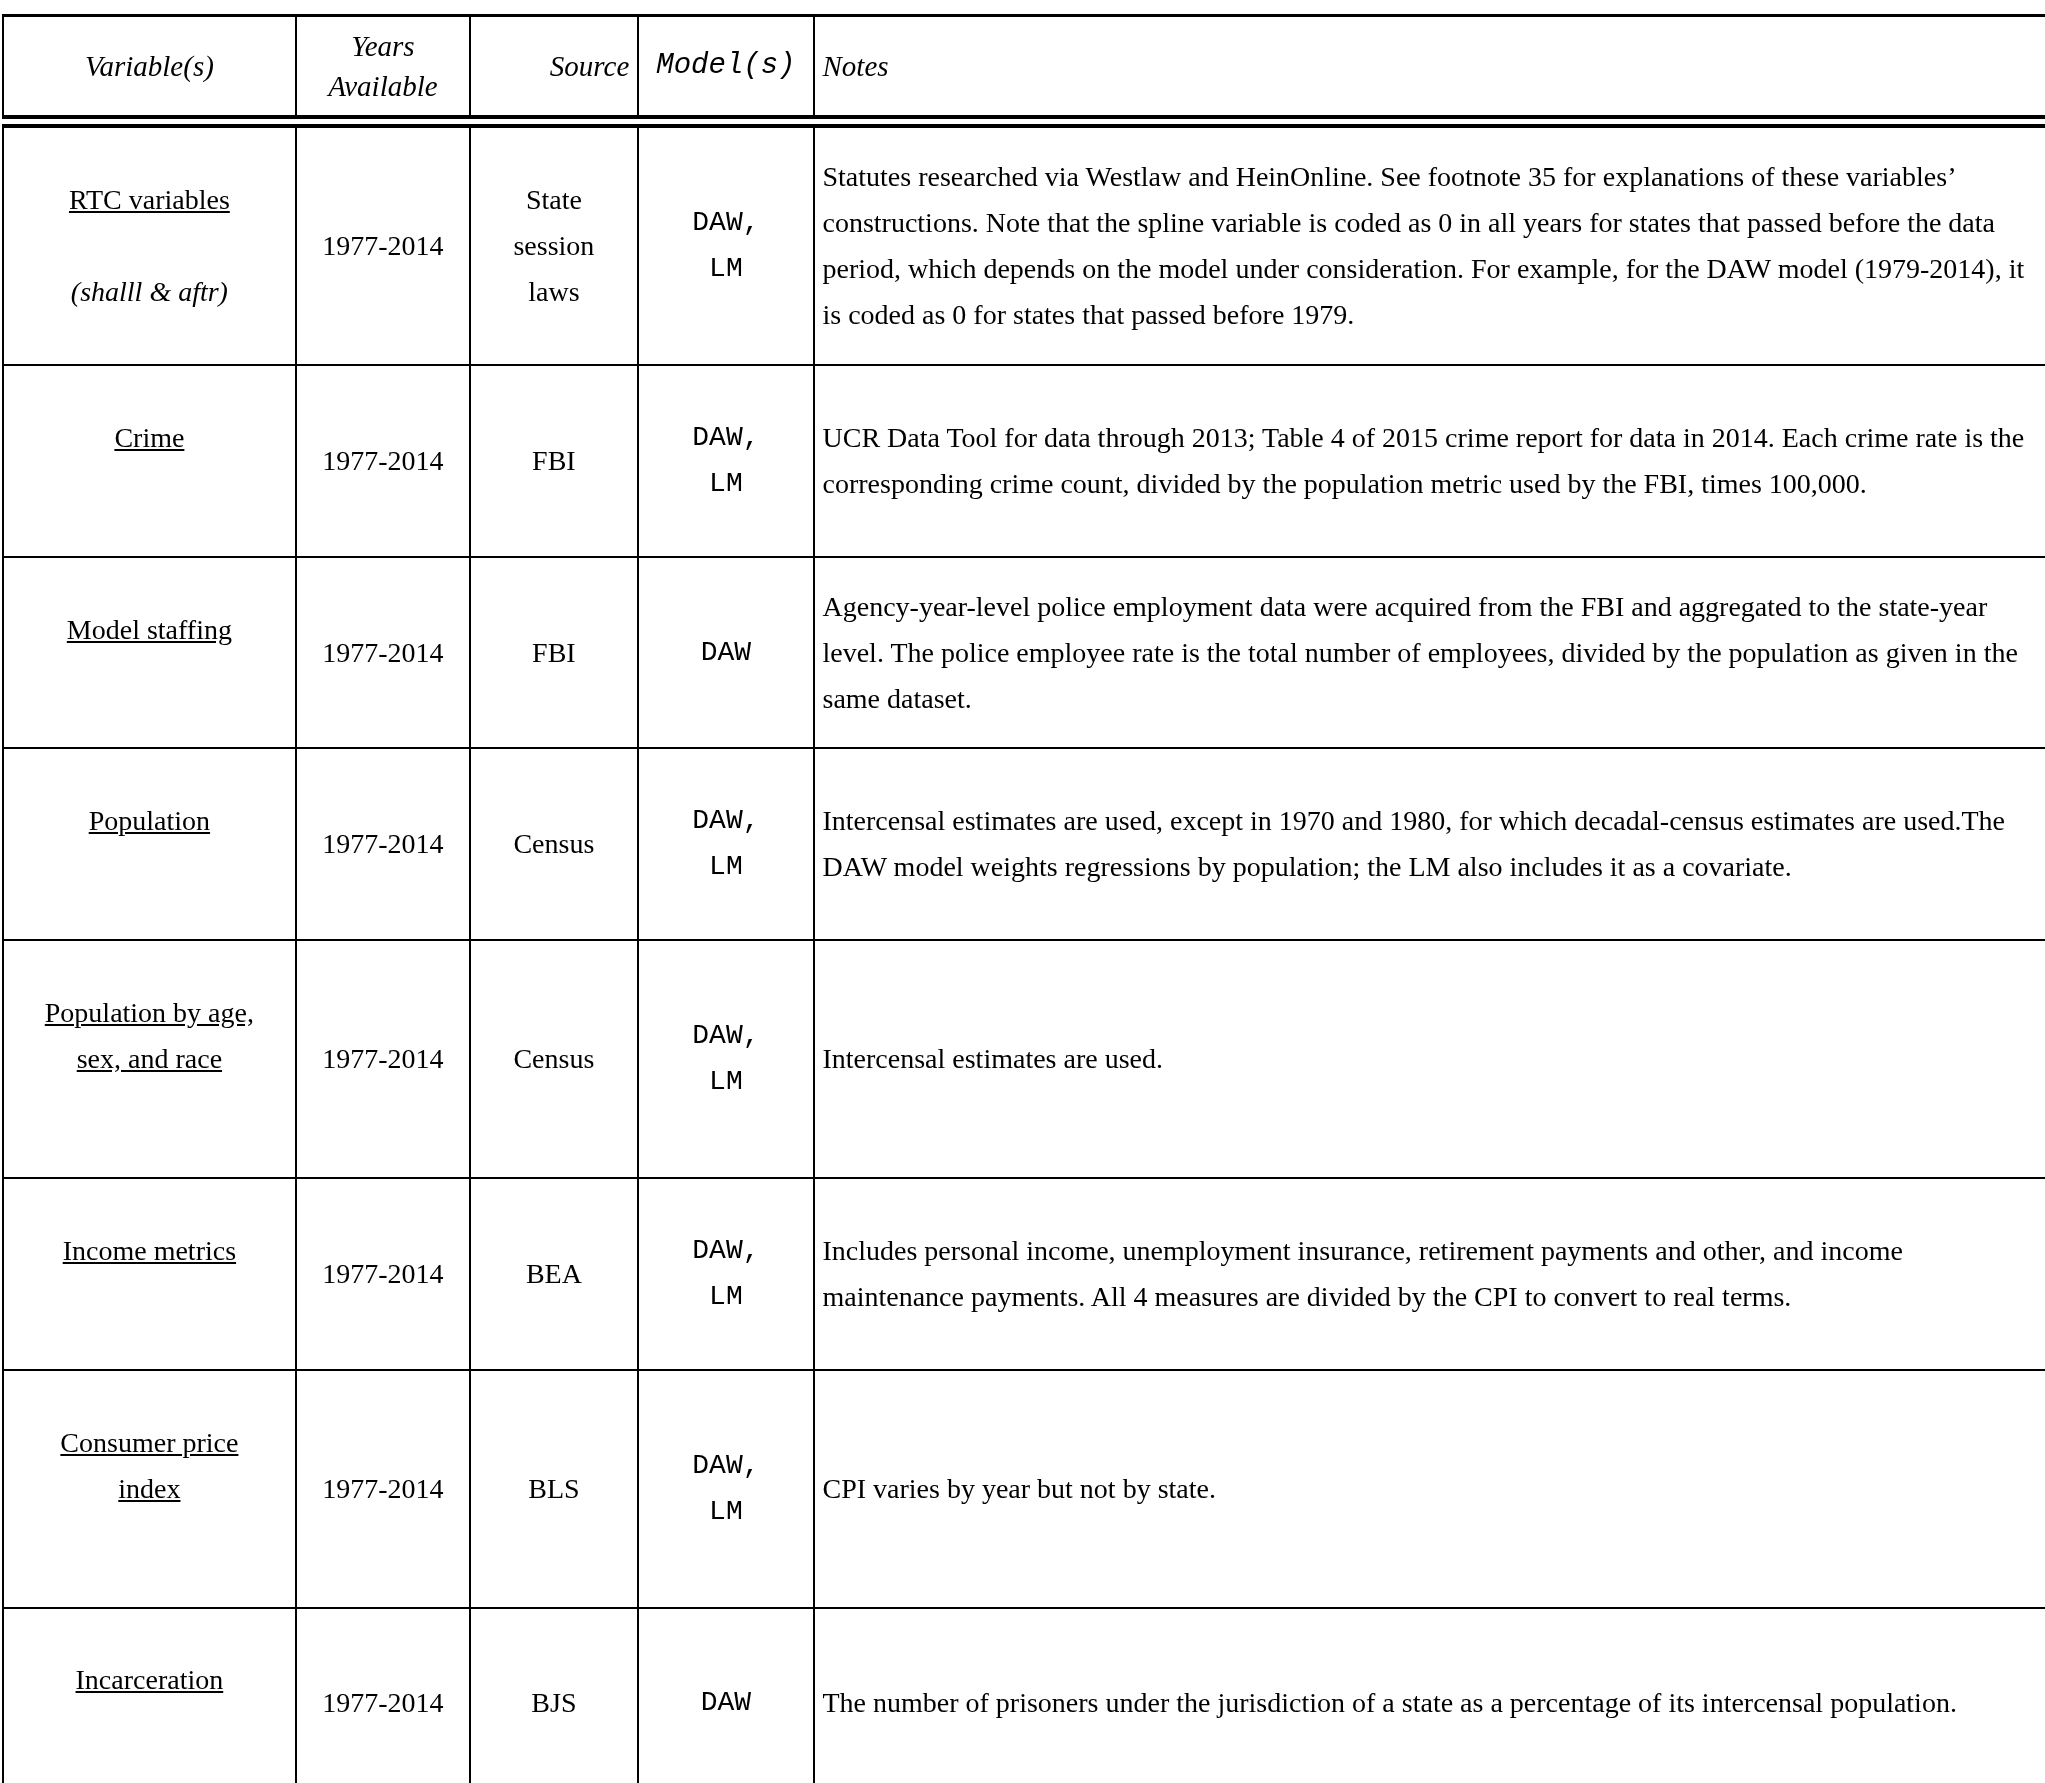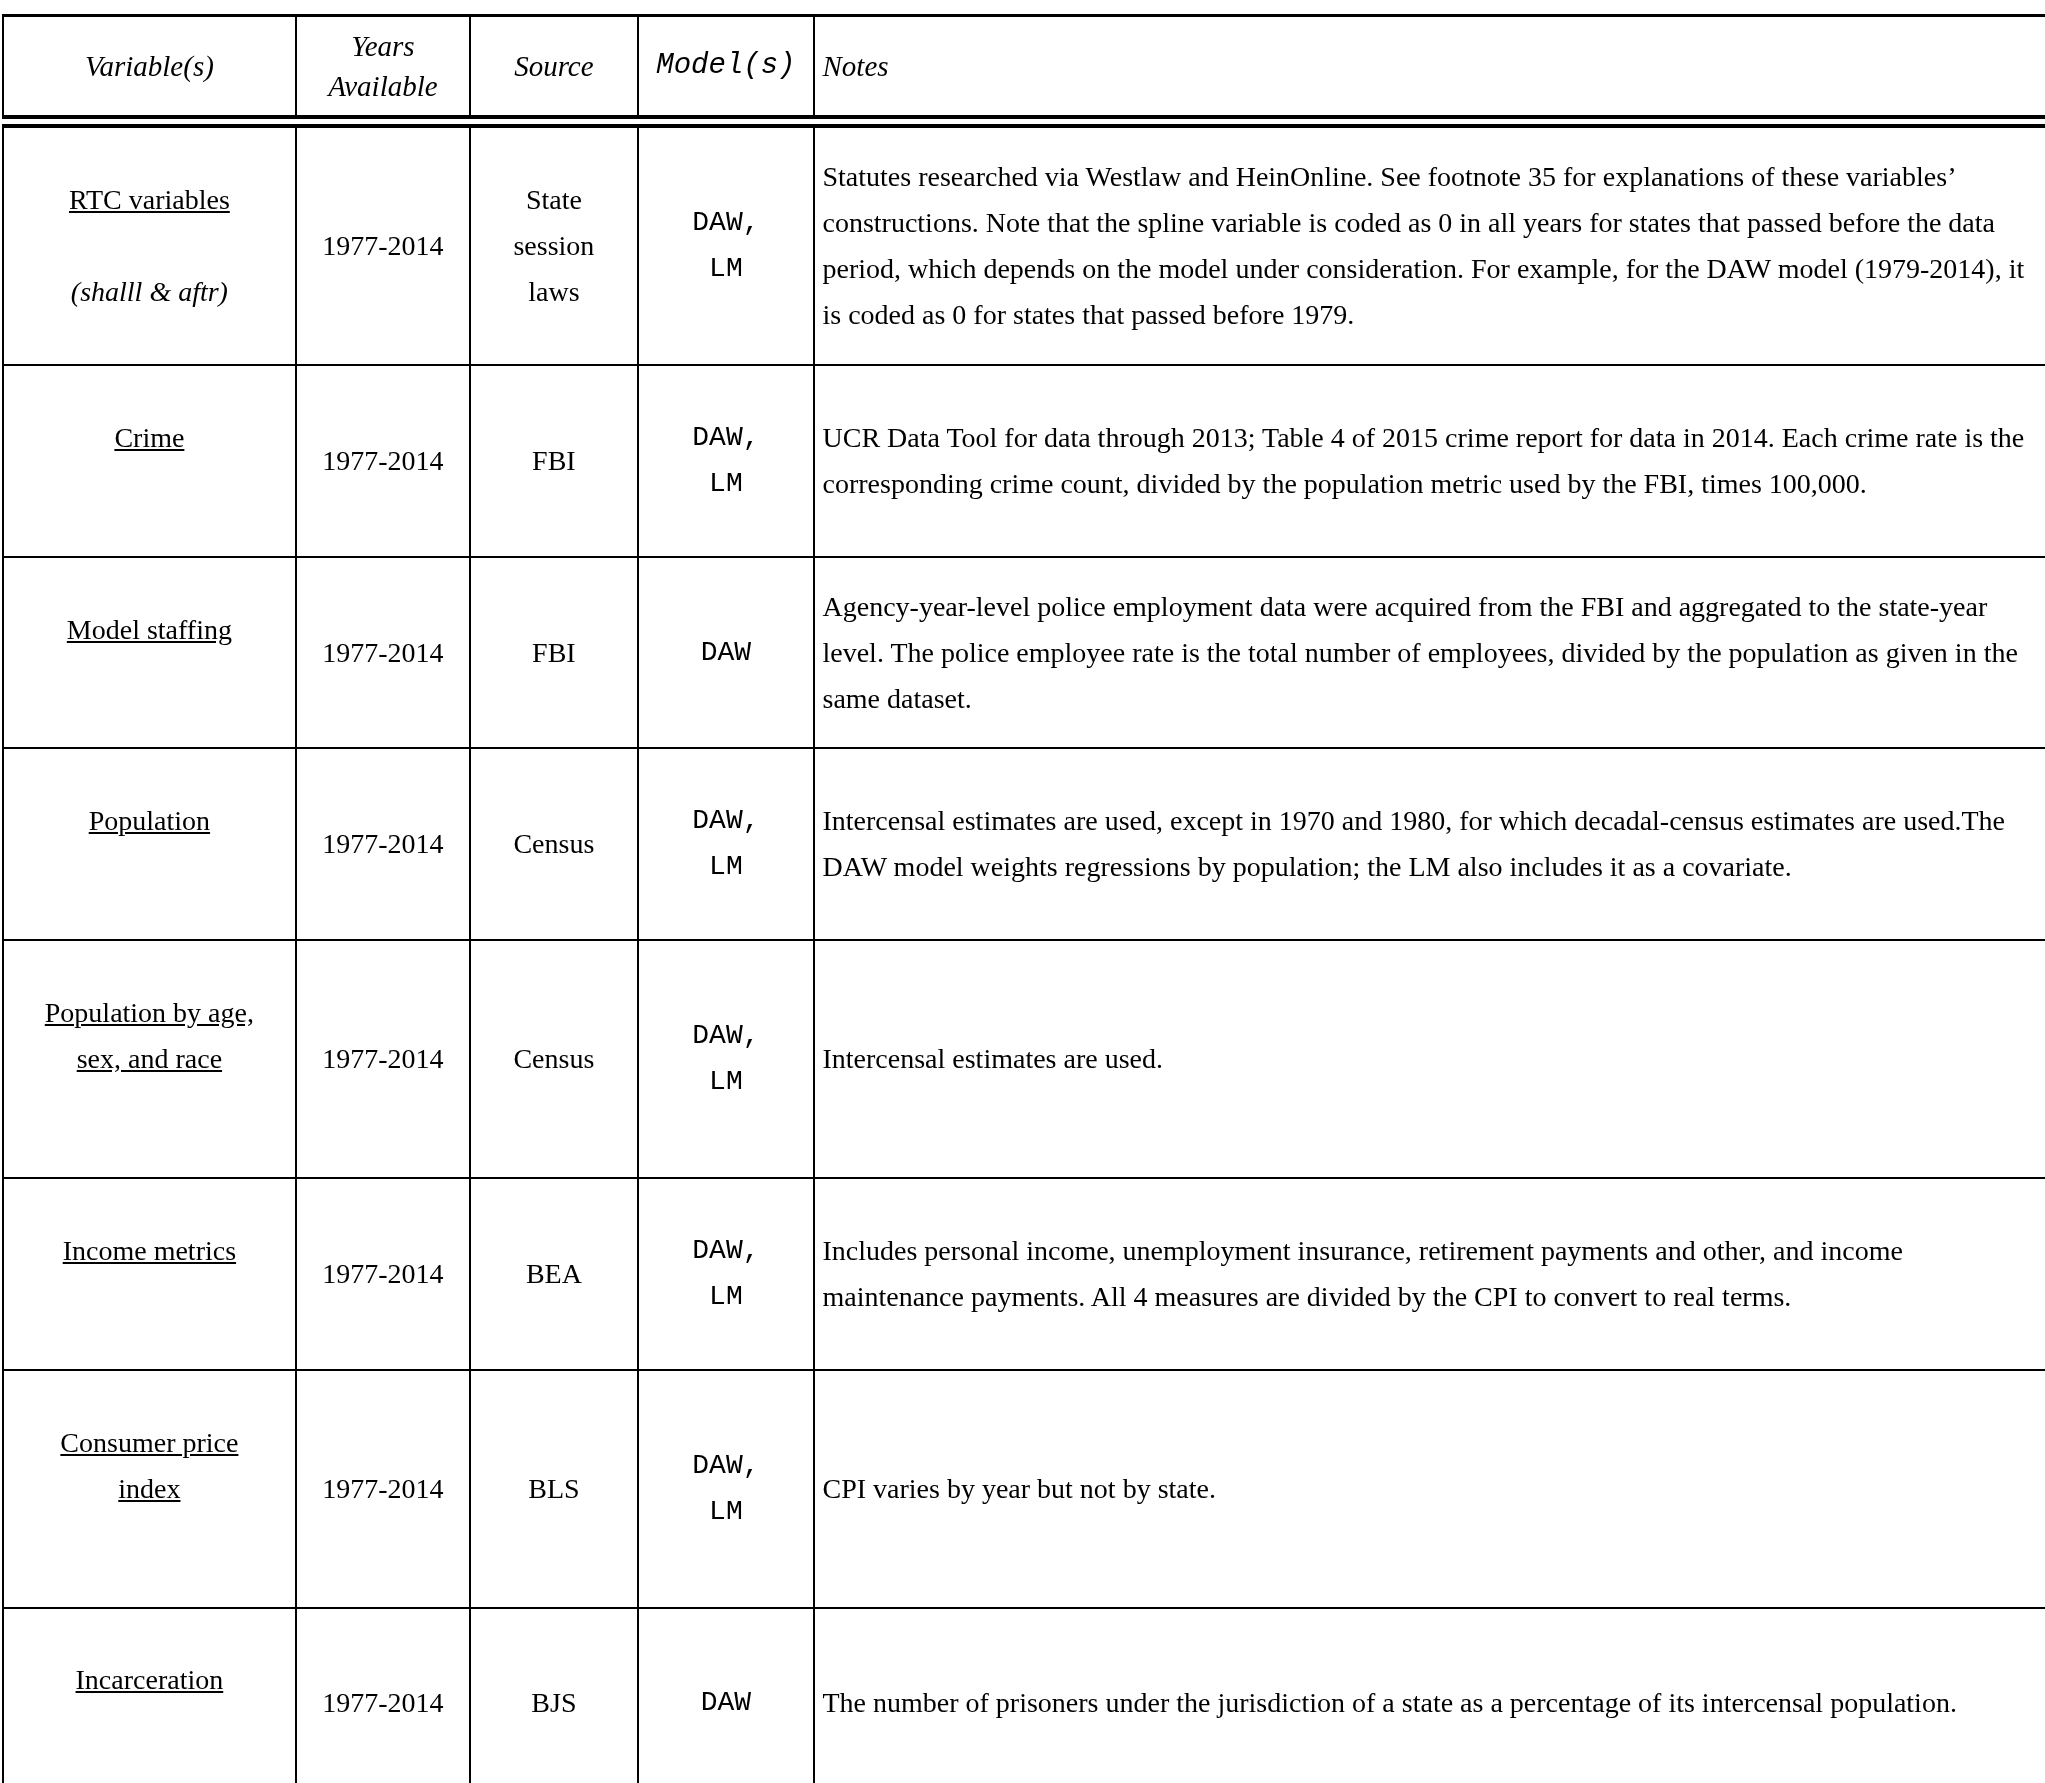--- a/index.html
+++ b/index.html
@@ -52,21 +52,21 @@
   }
 
   .c-var   { text-align: center; white-space: pre-line; }
   .c-years { text-align: center; white-space: nowrap; }
   .c-source{ text-align: center; padding-left: 21px; white-space: pre-line; }
   .c-models{ text-align: center; white-space: pre-line; font-family: Liberation Mono, monospace; }
   .c-notes { text-align: left; padding-left: 19px; padding-right: 7.6px; }
 
   th.c-var   { text-align: center; margin-left: 40px; }
   th.c-years { white-space: normal; padding-left: 17px; padding-right: 17px; }
-  th.c-source{ text-align: center; }
+  th.c-source{ text-align: right; }
   th.c-models{ text-align: center; }
   th.c-notes { text-align: left; }
 
   .var-main { white-space: pre-line; text-decoration: underline; }
   .var-sub  { font-style: italic; white-space: pre-line; }
   .var-sub:empty { display: none; }
 </style>
 </head>
 <body>
 

